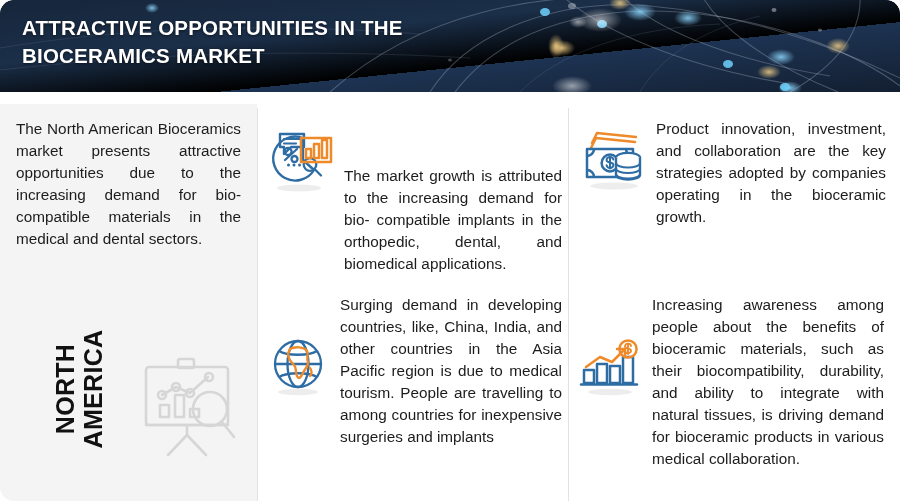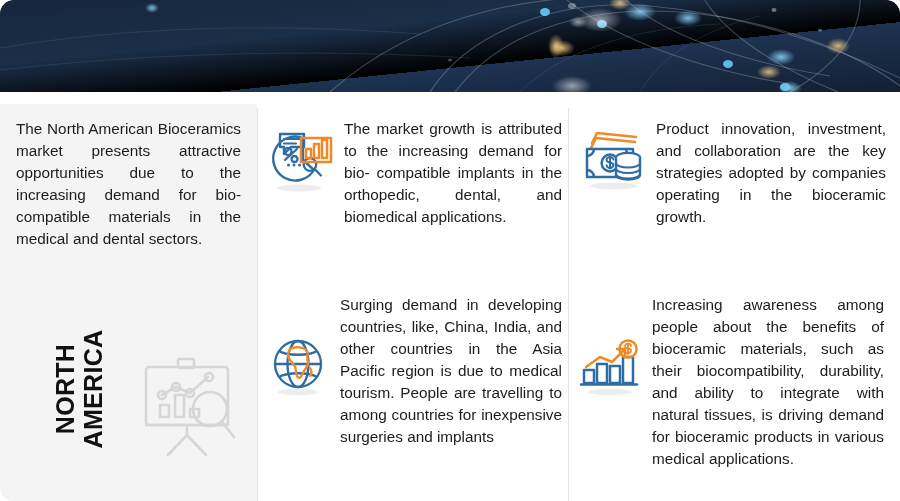--- a/index.html
+++ b/index.html
@@ -76,21 +76,21 @@
 
   
   .cell{position:absolute;}
   .cell .icon{position:absolute;left:0;top:0;width:72px;height:78px;}
   .cell .txt{
     position:absolute;left:78px;top:0;
     font-size:15.3px;line-height:1.44;color:#1c1c1c;
     text-align:justify;text-justify:inter-word;
   }
   .c-top-mid{left:266px;top:14px;width:296px;}
-  .c-top-mid .txt{width:218px;}
+  .c-top-mid .txt{width:218px;margin-top:47px;}
   .c-top-right{left:578px;top:14px;width:310px;}
   .c-top-right .txt{width:230px;}
   .c-bot-mid{left:262px;top:190px;width:300px;}
   .c-bot-mid .txt{width:222px;left:78px;}
   .c-bot-right{left:574px;top:190px;width:314px;}
   .c-bot-right .txt{width:232px;left:78px;}
   .c-bot-mid .icon{top:38px;}
   .c-bot-right .icon{top:42px;}
 </style>
 </head>
@@ -154,20 +154,22 @@
         <ellipse cx="152" cy="8" rx="7" ry="5" fill="url(#glowA)"></ellipse>
         <ellipse cx="600" cy="20" rx="22" ry="12" fill="url(#glowW)"></ellipse>
         <ellipse cx="572" cy="86" rx="20" ry="10" fill="url(#glowW)"></ellipse>
         <ellipse cx="578" cy="22" rx="9" ry="6" fill="url(#glowW)"></ellipse>
         <ellipse cx="572" cy="6" rx="4" ry="3" fill="#ffffff" fill-opacity=".35"></ellipse>
         <ellipse cx="774" cy="10" rx="2.5" ry="2" fill="#ffffff" fill-opacity=".4"></ellipse>
         <ellipse cx="820" cy="30" rx="2" ry="1.6" fill="#ffffff" fill-opacity=".3"></ellipse>
         <ellipse cx="450" cy="60" rx="2" ry="1.6" fill="#ffffff" fill-opacity=".25"></ellipse>
       </g>
     </svg>
+    <div class="header-title">ATTRACTIVE OPPORTUNITIES IN THE
+BIOCERAMICS  MARKET</div>
   </div>
 
   <div class="body">
 
     <div class="vdiv v1"></div>
     <div class="vdiv v2"></div>
 
     <div class="col-left">
       <div class="left-text">The North American Bioceramics market presents attractive opportunities due to the increasing demand for bio-compatible materials in the medical and dental sectors.</div>
 
@@ -296,17 +298,17 @@
         <g fill="none" stroke="#ef8a2b" stroke-width="2.5" stroke-linecap="round" stroke-linejoin="round">
           <polyline points="12,31 26,21 38,26 50,14"></polyline>
           <polyline points="43,13 51,13 51,21"></polyline>
           <circle cx="54" cy="13" r="8.6"></circle>
         </g>
         <g fill="none" stroke="#ef8a2b" stroke-width="1.9" stroke-linecap="round">
           <path d="M54 8 v10"></path>
           <path d="M57 10 a3 2.6 0 0 0 -6 .5 c0 2.6 6 1.4 6 4 a3 2.6 0 0 1 -6 .4"></path>
         </g>
       </svg>
-      <div class="txt">Increasing awareness among people about the benefits of bioceramic materials, such as their biocompatibility, durability, and ability to integrate with natural tissues, is driving demand for bioceramic products in various medical applications.</div>
+      <div class="txt">Increasing awareness among people about the benefits of bioceramic materials, such as their biocompatibility, durability, and ability to integrate with natural tissues, is driving demand for bioceramic products in various medical collaboration.</div>
     </div>
 
   </div>
 </div>
 
 </body></html>

